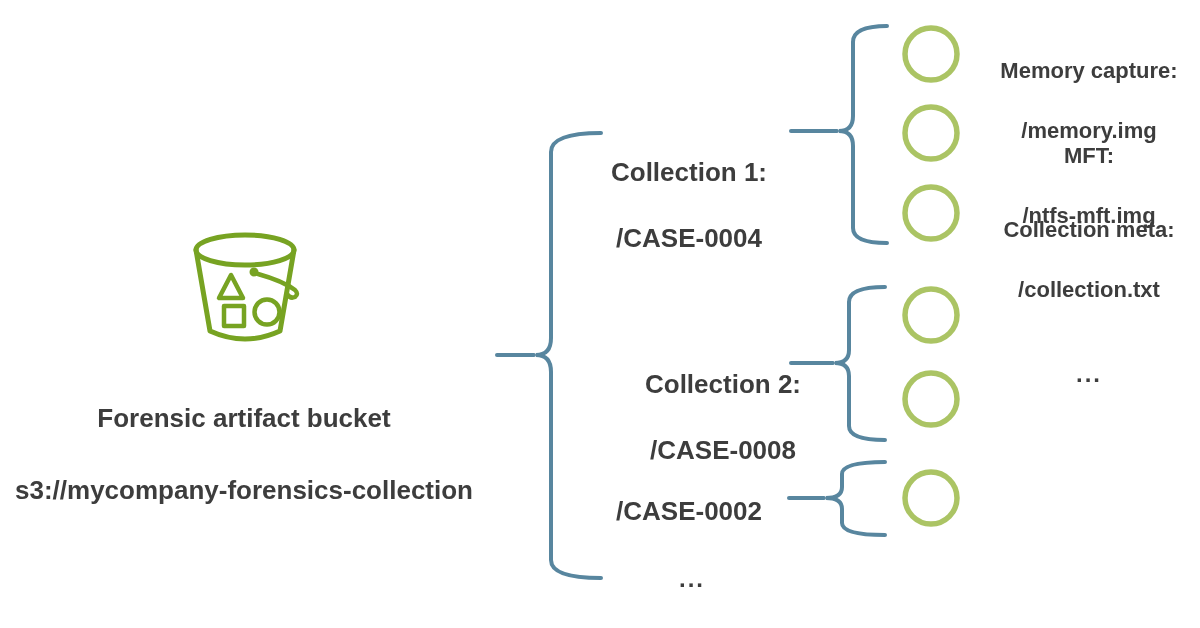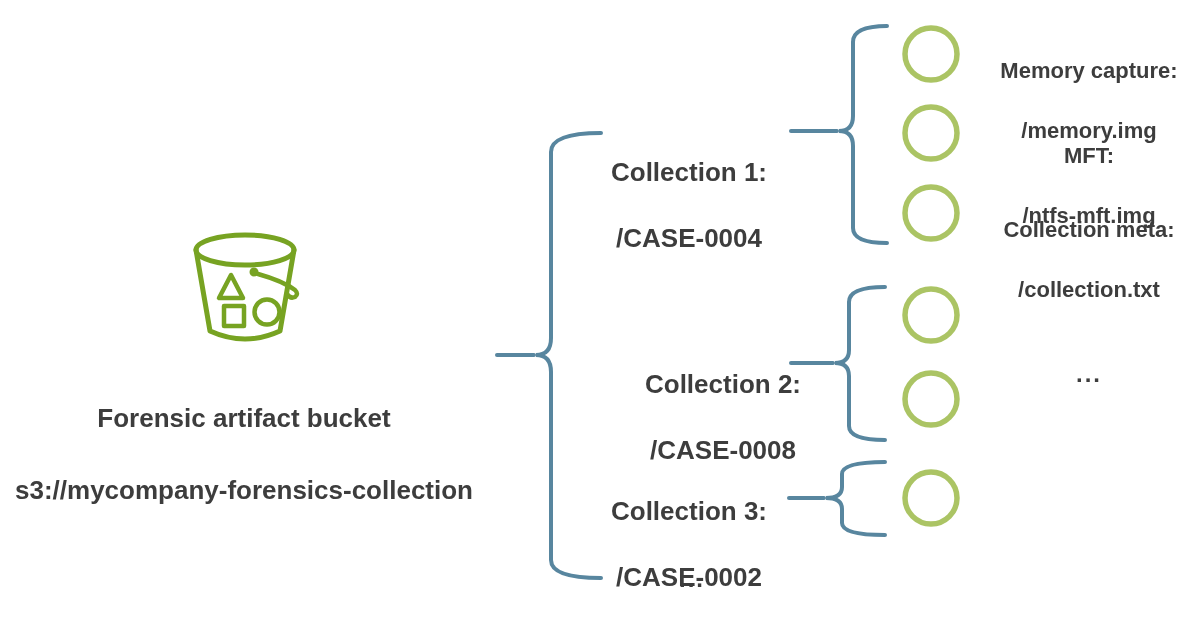--- a/index.html
+++ b/index.html
@@ -74,21 +74,20 @@
 
   <div class="label coll-label coll-1">
     <div>Collection 1:</div>
     <div>/CASE-0004</div>
   </div>
   <div class="label coll-label coll-2">
     <div>Collection 2:</div>
     <div>/CASE-0008</div>
   </div>
   <div class="label coll-label coll-3">
-    <div>Collection 3:</div>
     <div>/CASE-0002</div>
   </div>
 
   <div class="label file-label file-1">
     <div>Memory capture:</div>
     <div>/memory.img</div>
   </div>
   <div class="label file-label file-2">
     <div>MFT:</div>
     <div>/ntfs-mft.img</div>

